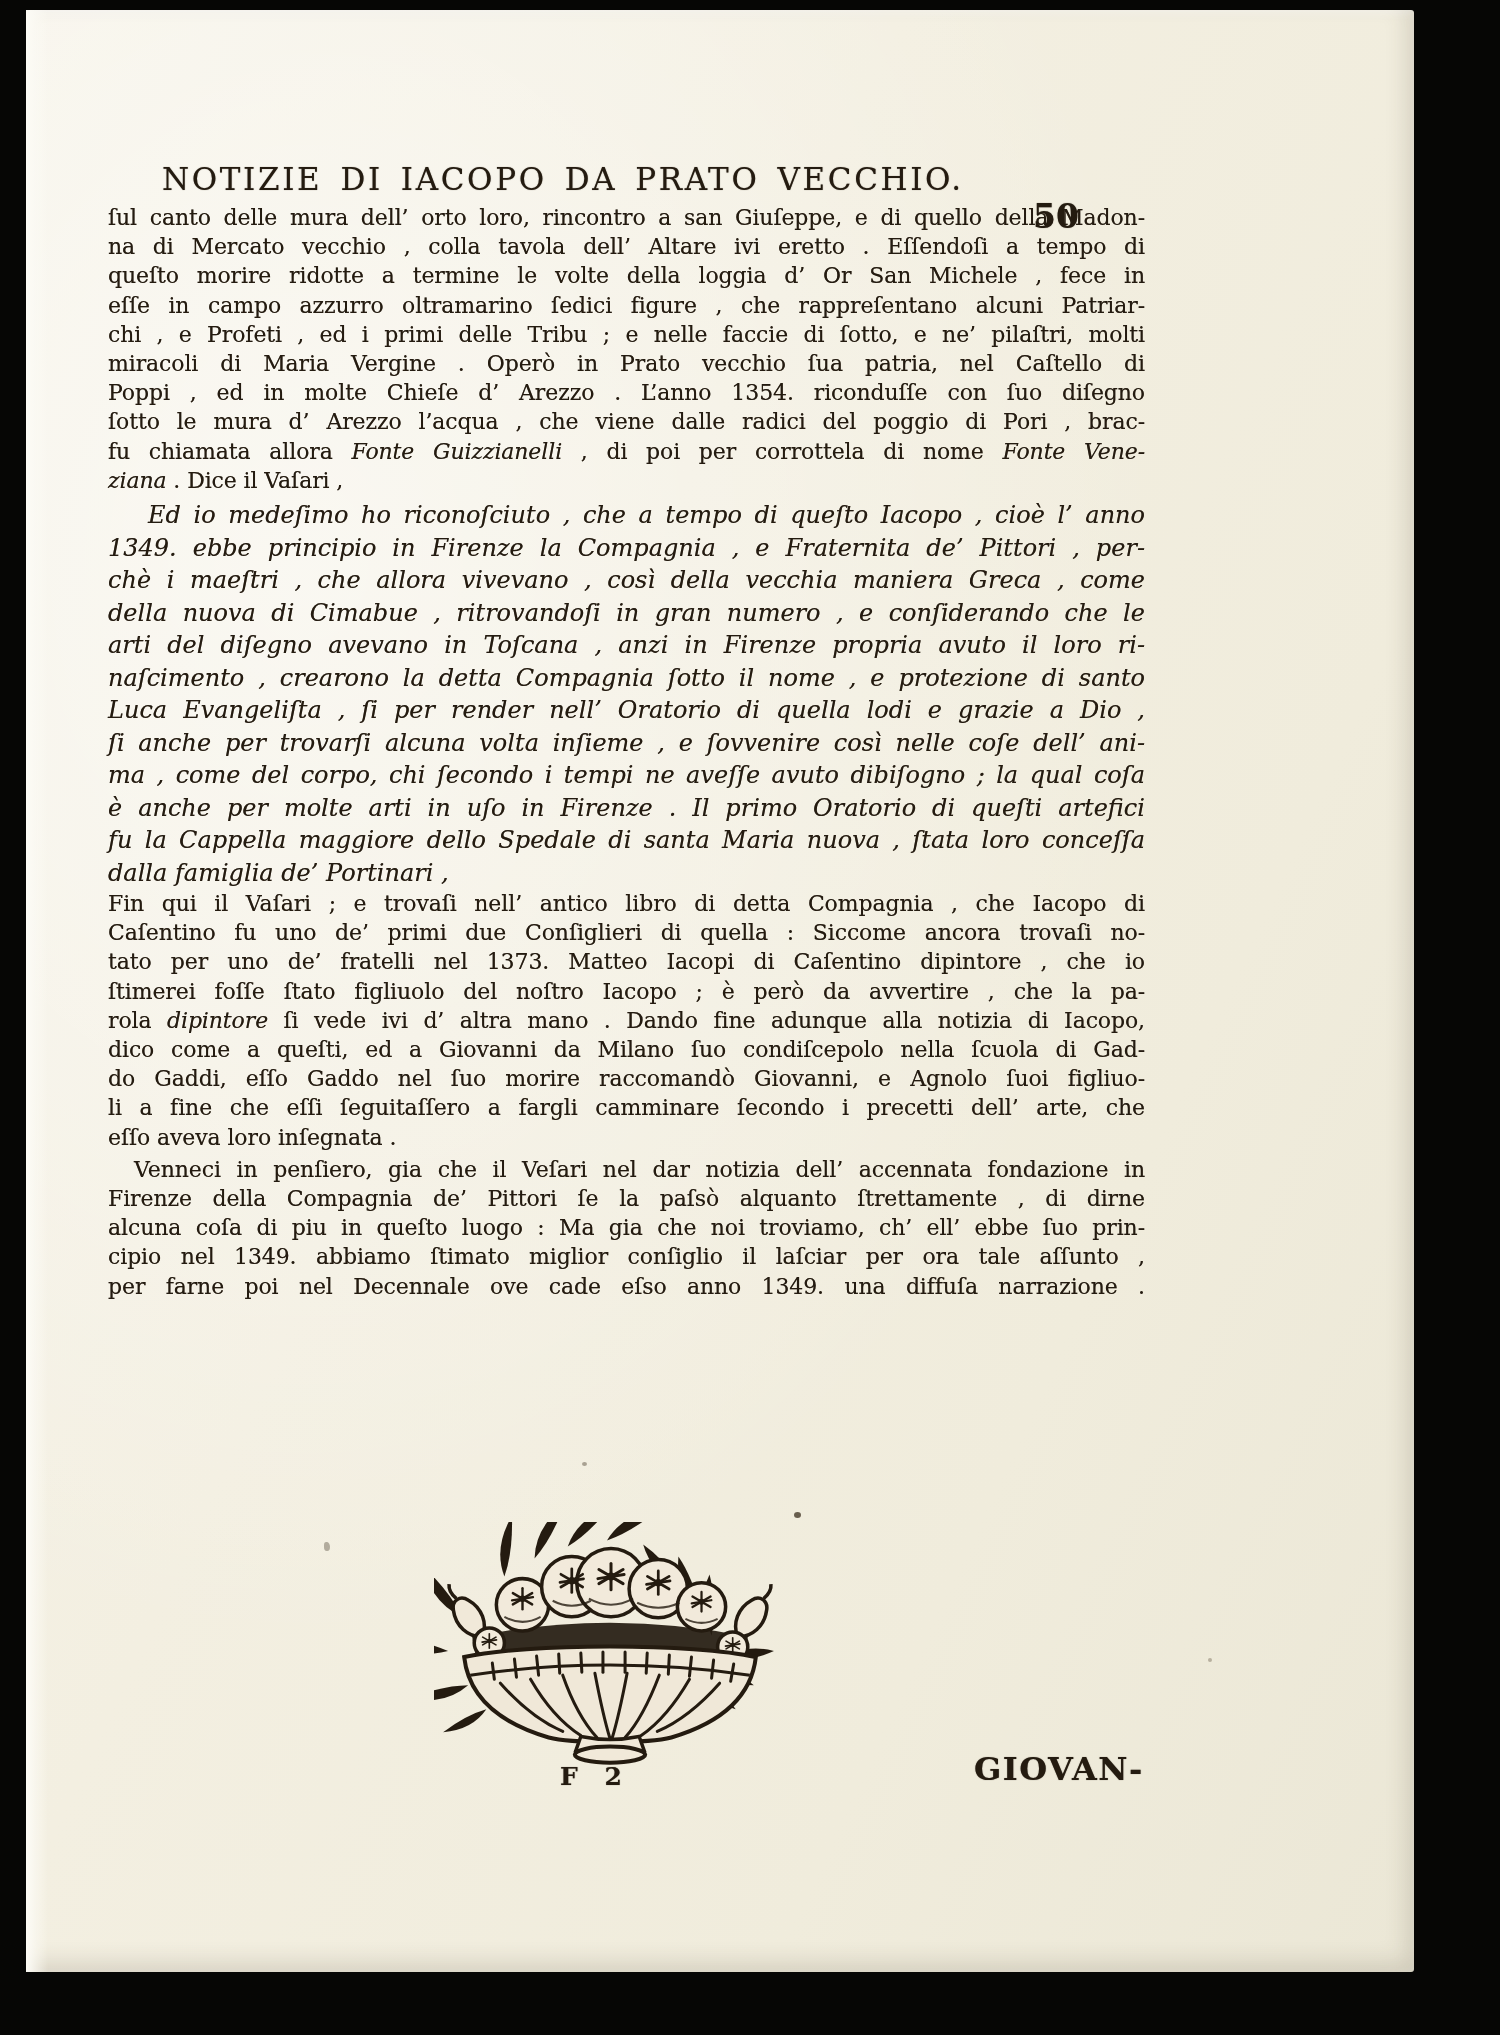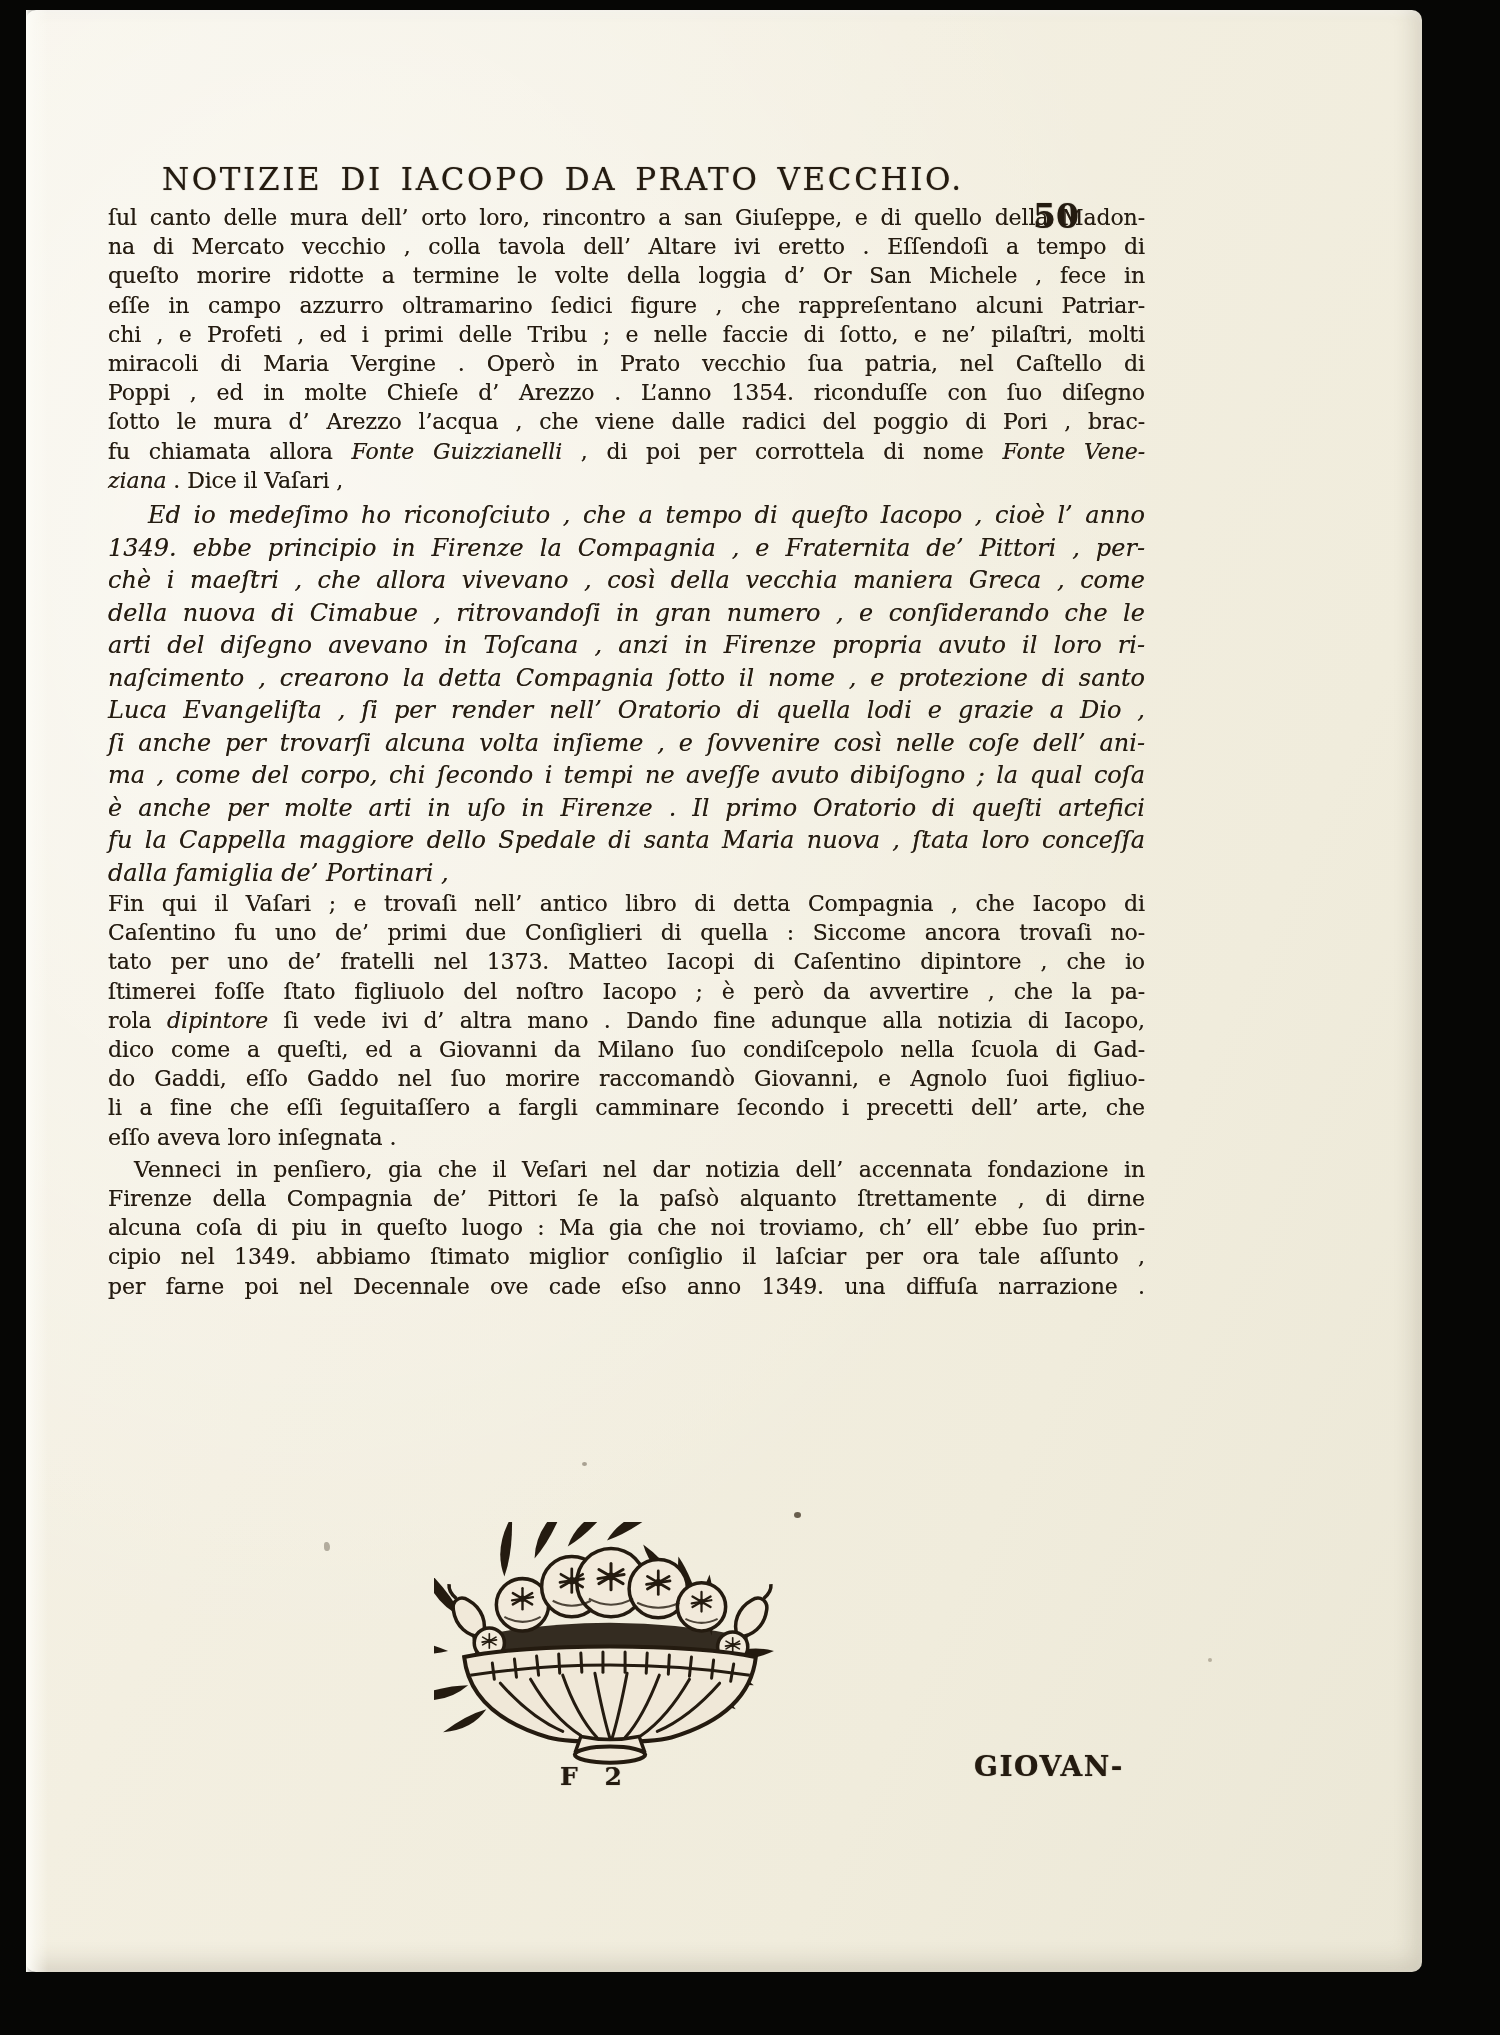--- a/index.html
+++ b/index.html
@@ -8,23 +8,22 @@
     background:#060605;
     position:relative;
     overflow:hidden;
     font-family:"DejaVu Serif","Liberation Serif",serif;
   }
   .page{
     position:absolute;left:26px;top:10px;width:1388px;height:1962px;
     background:
       radial-gradient(ellipse at 20% 28%, rgba(255,255,255,.5), rgba(255,255,255,0) 55%),
       linear-gradient(115deg,#f7f4ea 0%,#f3efe1 38%,#f0ecdc 72%,#ebe7d6 100%);
-    border-radius:10px;
+    border-radius:3px;
     box-shadow: inset -7px -9px 22px rgba(70,58,40,.16), inset 3px 3px 10px rgba(255,255,255,.55);
-    padding-left: 8px;
   }
   .page::before{
     content:'';position:absolute;left:0;top:0;bottom:0;width:22px;
     background:linear-gradient(90deg,#fdfcf6,rgba(253,252,246,0));
   }
   .hdr-title{
     position:absolute;left:136px;top:151px;
     font-size:31px;letter-spacing:0.085em;word-spacing:0.18em;
     white-space:nowrap;
     color:#241b10;
@@ -53,21 +52,21 @@
   .it{font-style:italic;margin-top:8px;}
   .ro{font-style:normal;} 
   .ornament{position:absolute;left:408px;top:1512px;width:352px;height:246px;}
   .sig{
     position:absolute;left:534px;top:1752px;
     font-size:25px;font-weight:bold;color:#241b10;word-spacing:18px;
     text-shadow:0 0 1px rgba(36,27,16,.6);
   }
   .catchword{
     position:absolute;left:948px;top:1740px;
-    font-size:28px;font-weight:bold;letter-spacing:1.5px;color:#241b10;
+    font-size:32px;font-weight:bold;letter-spacing:1.5px;color:#241b10;
     text-shadow:0 0 1px rgba(36,27,16,.6);
   }
   .speck{position:absolute;background:#3a2d1c;border-radius:50%;}
   .speck.s1{left:768px;top:1502px;width:7px;height:6px;opacity:.75;}
   .speck.s2{left:298px;top:1532px;width:6px;height:9px;opacity:.35;border-radius:40% 60% 50% 50%;}
   .speck.s3{left:1182px;top:1648px;width:4px;height:4px;opacity:.3;}
   .speck.s4{left:556px;top:1452px;width:5px;height:4px;opacity:.4;}
 </style>
 </head>
 <body>

